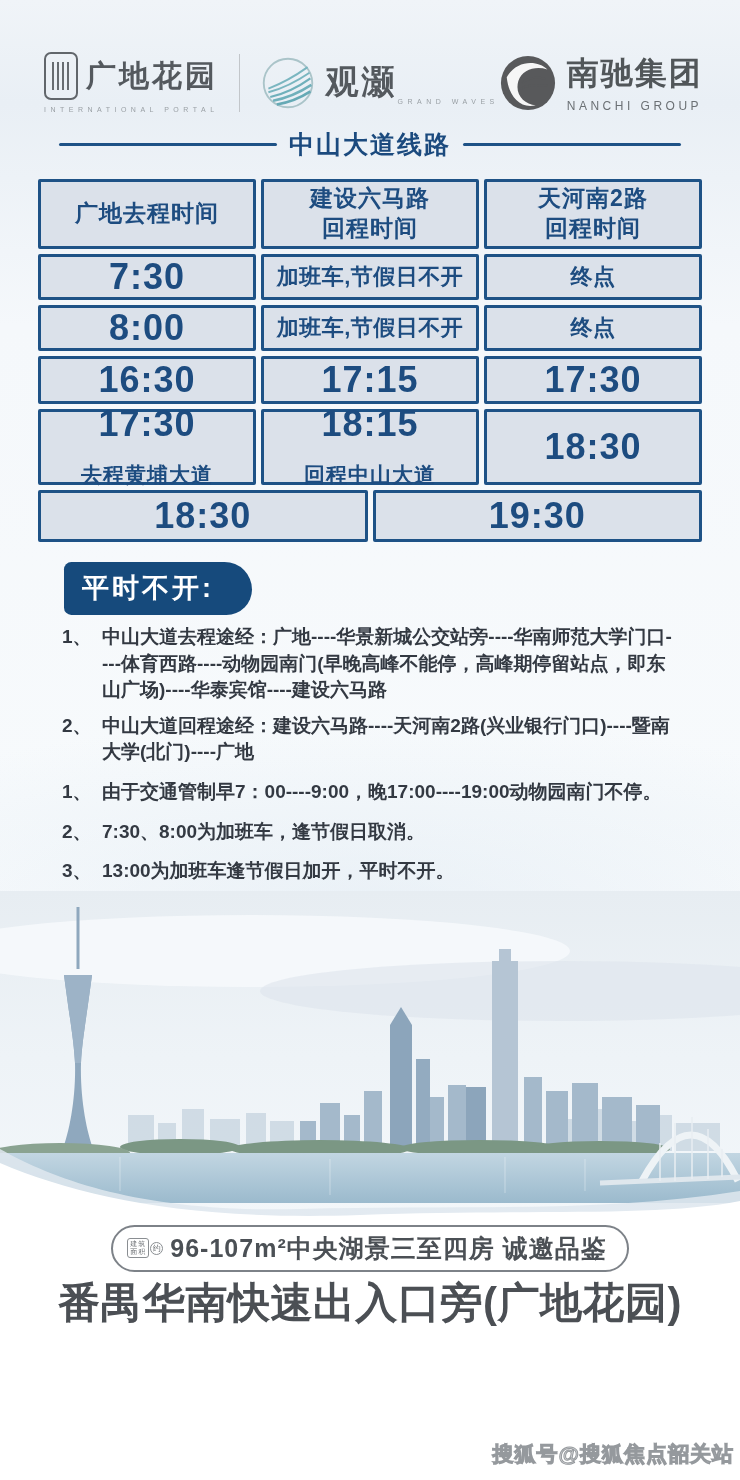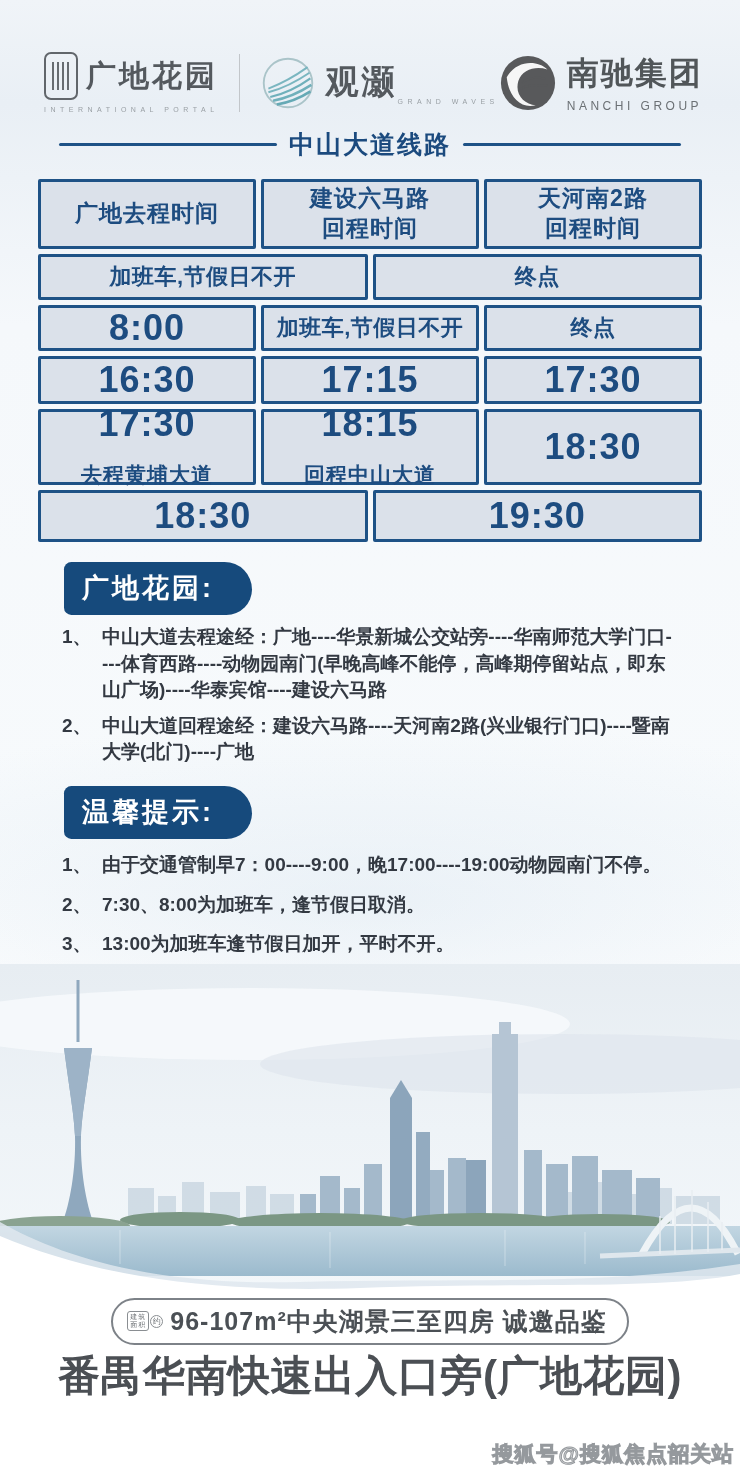--- a/index.html
+++ b/index.html
@@ -139,20 +139,23 @@
           <div class="hline">建设六马路</div>
           <div class="hline">回程时间</div>
         </div>
         <div class="cell">
           <div class="hline">天河南2路</div>
           <div class="hline">回程时间</div>
         </div>
       </div>
       <div class="trow row-0">
         <div class="cell">
+          <div class="t-time">7:30</div>
+        </div>
+        <div class="cell">
           <div class="t-note">加班车,节假日不开</div>
         </div>
         <div class="cell">
           <div class="t-note">终点</div>
         </div>
       </div>
       <div class="trow row-1">
         <div class="cell">
           <div class="t-time">8:00</div>
         </div>
@@ -191,35 +194,34 @@
         <div class="cell">
           <div class="t-time">18:30</div>
         </div>
         <div class="cell">
           <div class="t-time">19:30</div>
         </div>
       </div>
     </div>
 
   <div>
-    <div class="section-badge">广地花园:</div>
+    <div class="section-badge">平时不开:</div>
     <div class="list-block routes-block">
         <div class="list-item">
           <span class="list-num">1、</span>
           <span class="list-text">中山大道去程途经：广地----华景新城公交站旁----华南师范大学门口----体育西路----动物园南门(早晚高峰不能停，高峰期停留站点，即东山广场)----华泰宾馆----建设六马路</span>
         </div>
         <div class="list-item">
           <span class="list-num">2、</span>
           <span class="list-text">中山大道回程途经：建设六马路----天河南2路(兴业银行门口)----暨南大学(北门)----广地</span>
         </div>
       </div>
   </div>
 
   <div>
-    <div class="section-badge">温馨提示:</div>
     <div class="list-block tips-block">
         <div class="list-item">
           <span class="list-num">1、</span>
           <span class="list-text">由于交通管制早7：00----9:00，晚17:00----19:00动物园南门不停。</span>
         </div>
         <div class="list-item">
           <span class="list-num">2、</span>
           <span class="list-text">7:30、8:00为加班车，逢节假日取消。</span>
         </div>
         <div class="list-item">

